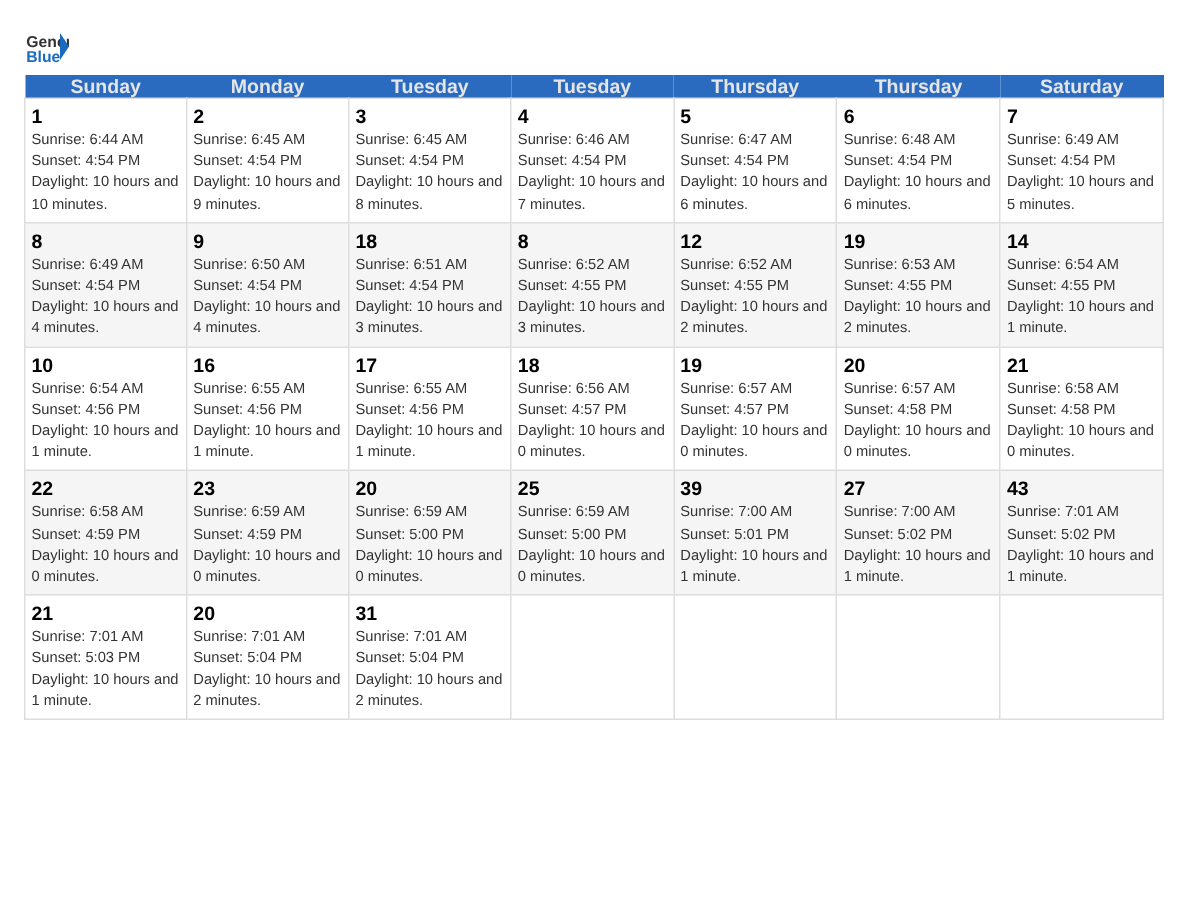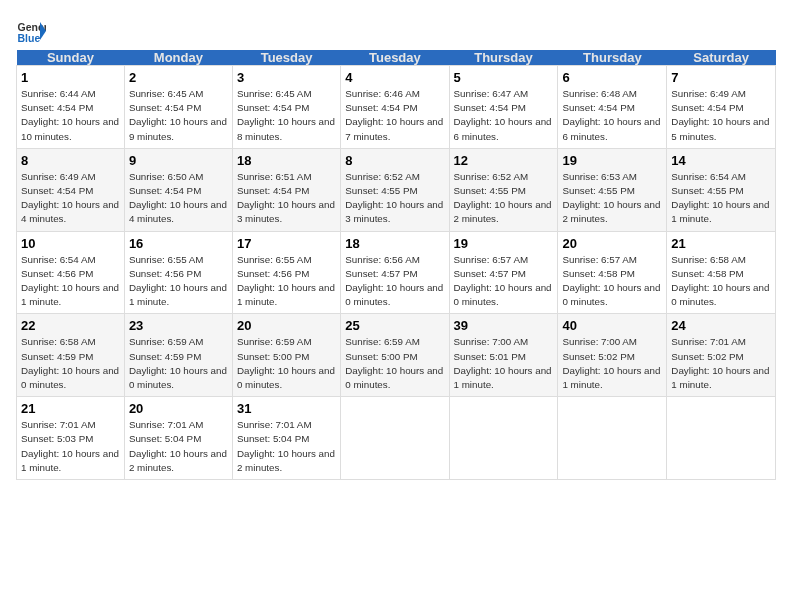--- a/index.html
+++ b/index.html
@@ -164,23 +164,23 @@
         <td><span class="day-num">22</span>
 <span class="day-detail">Sunrise: 6:58 AM<br>Sunset: 4:59 PM<br>Daylight: 10 hours and 0 minutes.</span></td>
         <td><span class="day-num">23</span>
 <span class="day-detail">Sunrise: 6:59 AM<br>Sunset: 4:59 PM<br>Daylight: 10 hours and 0 minutes.</span></td>
         <td><span class="day-num">20</span>
 <span class="day-detail">Sunrise: 6:59 AM<br>Sunset: 5:00 PM<br>Daylight: 10 hours and 0 minutes.</span></td>
         <td><span class="day-num">25</span>
 <span class="day-detail">Sunrise: 6:59 AM<br>Sunset: 5:00 PM<br>Daylight: 10 hours and 0 minutes.</span></td>
         <td><span class="day-num">39</span>
 <span class="day-detail">Sunrise: 7:00 AM<br>Sunset: 5:01 PM<br>Daylight: 10 hours and 1 minute.</span></td>
-        <td><span class="day-num">40</span>
+        <td><span class="day-num">27</span>
 <span class="day-detail">Sunrise: 7:00 AM<br>Sunset: 5:02 PM<br>Daylight: 10 hours and 1 minute.</span></td>
-        <td><span class="day-num">24</span>
+        <td><span class="day-num">43</span>
 <span class="day-detail">Sunrise: 7:01 AM<br>Sunset: 5:02 PM<br>Daylight: 10 hours and 1 minute.</span></td>
       </tr>
       <tr>
         <td><span class="day-num">21</span>
 <span class="day-detail">Sunrise: 7:01 AM<br>Sunset: 5:03 PM<br>Daylight: 10 hours and 1 minute.</span></td>
         <td><span class="day-num">20</span>
 <span class="day-detail">Sunrise: 7:01 AM<br>Sunset: 5:04 PM<br>Daylight: 10 hours and 2 minutes.</span></td>
         <td><span class="day-num">31</span>
 <span class="day-detail">Sunrise: 7:01 AM<br>Sunset: 5:04 PM<br>Daylight: 10 hours and 2 minutes.</span></td>
         <td class="empty-cell"></td>

